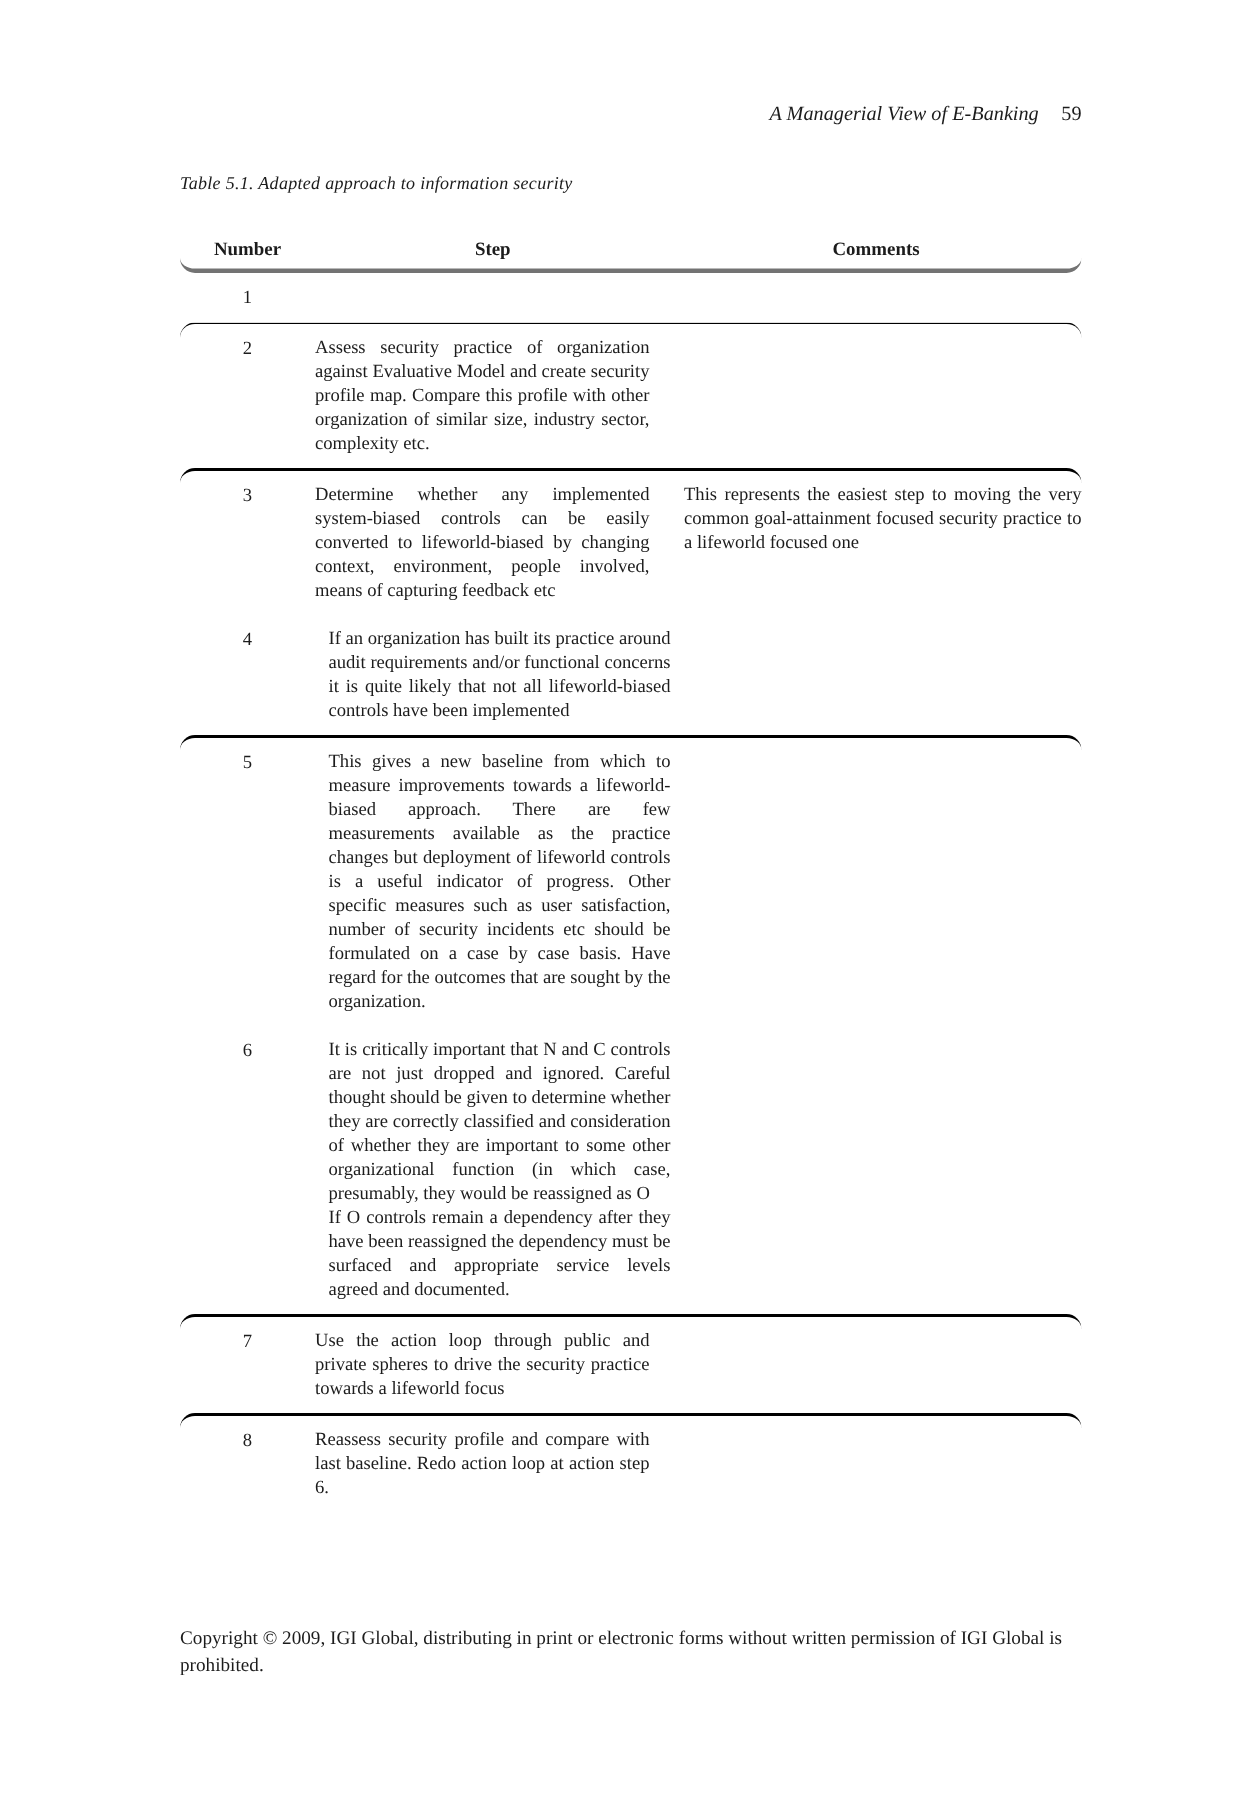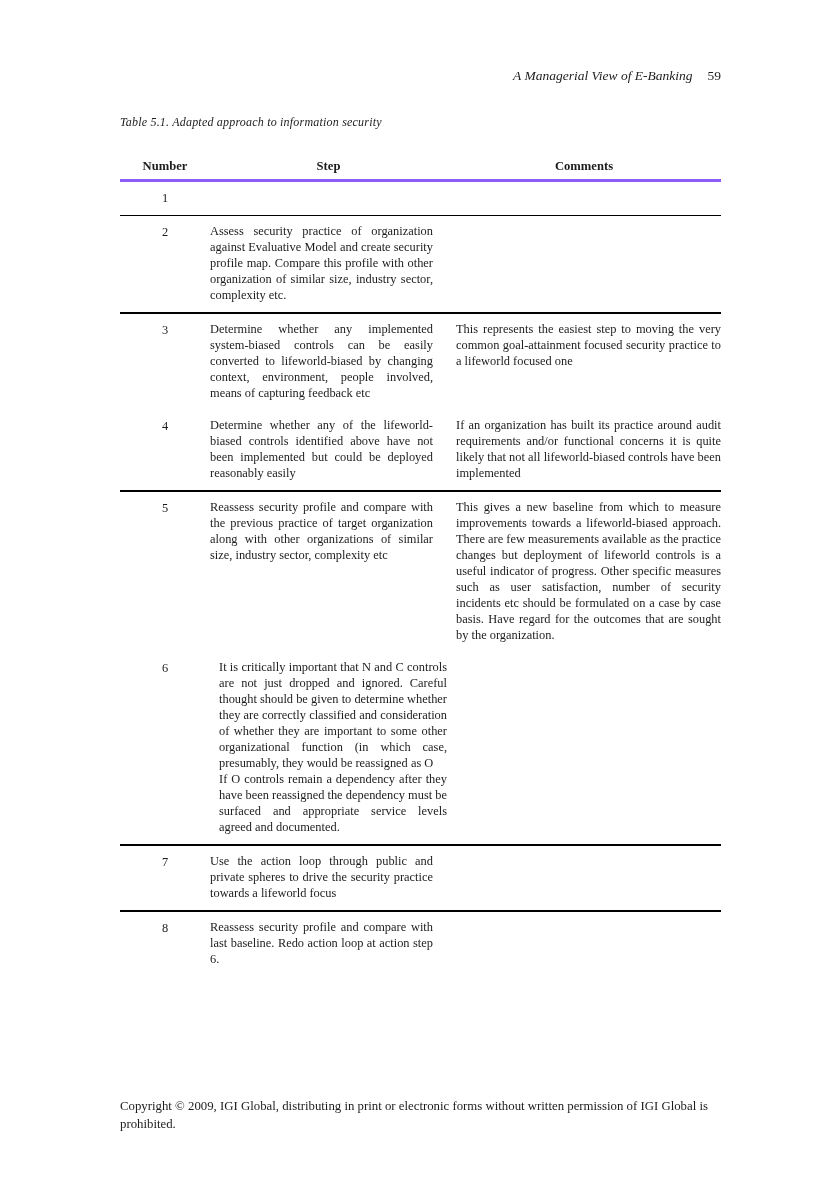--- a/index.html
+++ b/index.html
@@ -1,40 +1,40 @@
 <!DOCTYPE html>
 <html><head>
 <meta charset="utf-8">
 <style>
-  * { margin:0; padding:0; box-sizing:border-box; }
+  * { margin:0; padding:0; box-sizing:border-box;border-radius:10px; }
   html,body { background:#ffffff; }
   body { width:840px; height:1200px; font-family:"Liberation Serif","DejaVu Serif",serif; color:#1c1c1c; }
   .page { position:relative; width:840px; height:1200px; background:#fff; overflow:hidden; }
 
   
   .running-head { position:absolute; top:68px; left:120px; width:601px; text-align:right; font-size:13.5px; }
   .running-head .head-title { font-style:italic; }
   .running-head .page-num { font-style:normal; margin-left:15px; }
 
   
   .table-title { position:absolute; top:115px; left:120px; width:620px; font-style:italic; font-size:12px; letter-spacing:0.2px; }
 
   
   .dtable { position:absolute; top:155px; left:120px; width:601px; font-size:12.4px; line-height:16px; }
-  .thead-row { display:grid; grid-template-columns:90px 237px 1fr; padding:3px 0 5px 0; border-bottom:3px solid #8b5cf6; font-weight:bold; font-size:12.6px; }
+  .thead-row { display:grid; grid-template-columns:90px 237px 1fr; padding:3px 0 5px 0; border-bottom:3px solid #737373; font-weight:bold; font-size:12.6px; }
   .thead-row .th { text-align:center; }
   .trow { display:grid; grid-template-columns:90px 237px 1fr; padding:7px 0 9px 0; }
   .rule-thin  { border-top:1px solid #000; }
   .rule-thick { border-top:2px solid #000; }
   .cell-num { text-align:center; padding-top:1px; }
   .cell-step { text-align:justify; padding-right:14px; }
   .cell-comments { text-align:justify; padding-left:9px; white-space:pre-line; }
 
   
-  .footer { position:absolute; top:1083px; left:120px; width:604px; font-size:12.8px; line-height:18px; text-align:left;margin-top:14px; }
+  .footer { position:absolute; top:1083px; left:120px; width:604px; font-size:12.8px; line-height:18px; text-align:left; }
 </style>
 </head>
 <body>
 
 <div class="page">
 
   <div class="running-head">
     <span class="head-title">A Managerial View of E-Banking</span><span class="page-num">59</span>
   </div>
 
@@ -58,27 +58,25 @@
     </div>
 
     <div class="trow rule-thick">
       <div class="cell-num">3</div>
       <div class="cell-step">Determine whether any implemented system-biased controls can be easily converted to lifeworld-biased by changing context, environment, people involved, means of capturing feedback etc</div>
       <div class="cell-comments">This represents the easiest step to moving the very common goal-attainment focused security practice to a lifeworld focused one</div>
     </div>
 
     <div class="trow">
       <div class="cell-num">4</div>
-      <div class="cell-step">Determine whether any of the lifeworld-biased controls identified above have not been implemented but could be deployed reasonably easily</div>
       <div class="cell-comments">If an organization has built its practice around audit requirements and/or functional concerns it is quite likely that not all lifeworld-biased controls have been implemented</div>
     </div>
 
     <div class="trow rule-thick">
       <div class="cell-num">5</div>
-      <div class="cell-step">Reassess security profile and compare with the previous practice of target organization along with other organizations of similar size, industry sector, complexity etc</div>
       <div class="cell-comments">This gives a new baseline from which to measure improvements towards a lifeworld-biased approach. There are few measurements available as the practice changes but deployment of lifeworld controls is a useful indicator of progress. Other specific measures such as user satisfaction, number of security incidents etc should be formulated on a case by case basis. Have regard for the outcomes that are sought by the organization.</div>
     </div>
 
     <div class="trow">
       <div class="cell-num">6</div>
       <div class="cell-comments">It is critically important that N and C controls are not just dropped and ignored. Careful thought should be given to determine whether they are correctly classified and consideration of whether they are important to some other organizational function (in which case, presumably, they would be reassigned as O
 If O controls remain a dependency after they have been reassigned the dependency must be surfaced and appropriate service levels agreed and documented.</div>
     </div>
 
     <div class="trow rule-thick">

